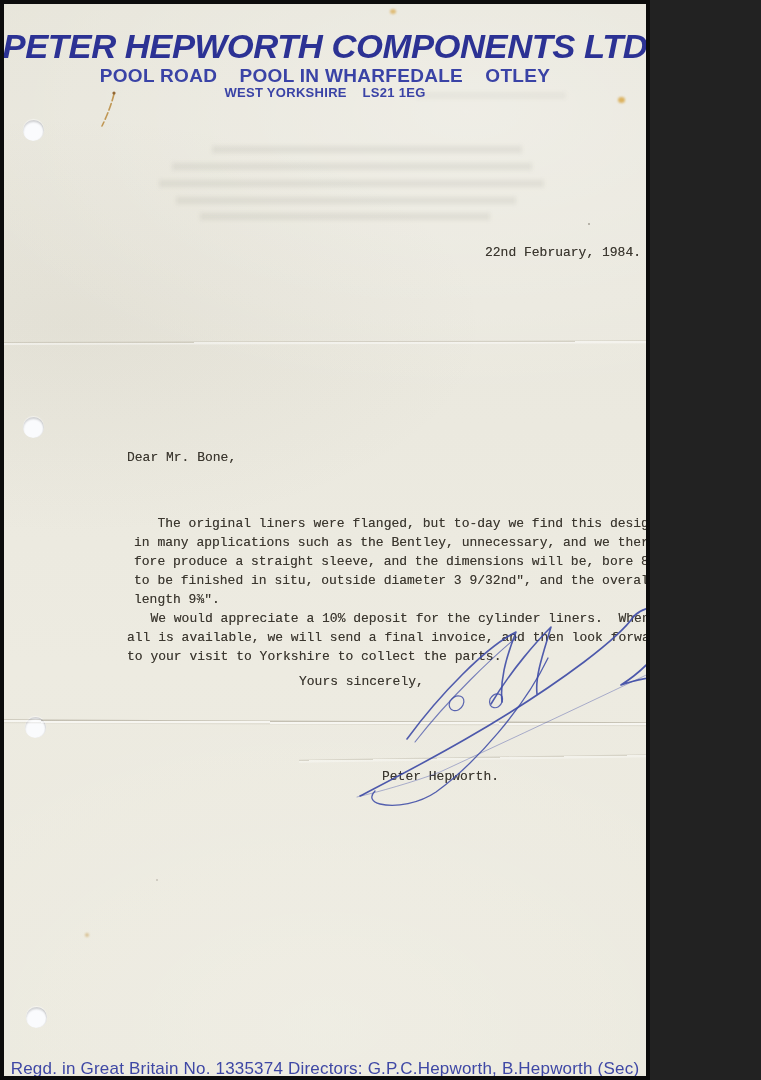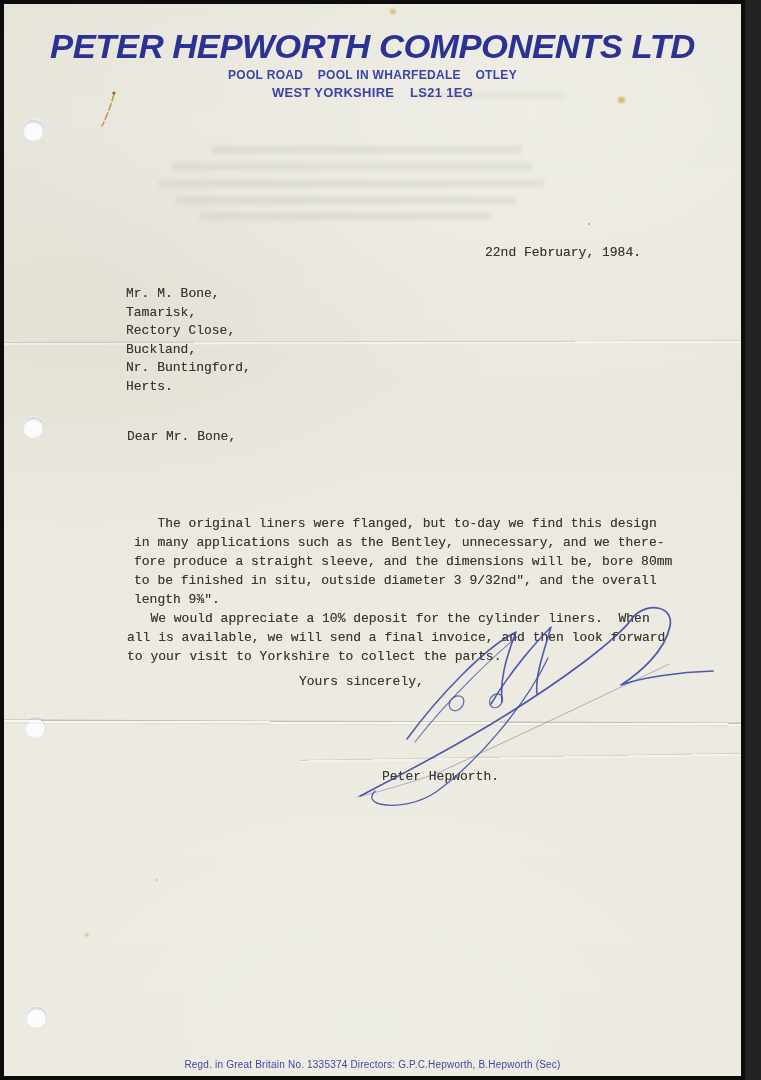--- a/index.html
+++ b/index.html
@@ -1,63 +1,63 @@
 <!DOCTYPE html>
 <html><head>
 <meta charset="utf-8">
 <style>
   html,body{margin:0;padding:0;background:#222;}
   .scan{
     position:relative;
-    width:745px;height:1080px;
+    width:650px;height:1080px;
     box-sizing:border-box;
     border:4px solid #0c0c0c;
     overflow:hidden;
     background:
       radial-gradient(ellipse 900px 480px at 72% 10%, rgba(255,255,255,0.30), rgba(255,255,255,0) 60%),
       radial-gradient(ellipse 600px 300px at 10% 30%, rgba(130,122,100,0.07), rgba(130,122,100,0) 70%),
       radial-gradient(ellipse 800px 500px at 50% 95%, rgba(255,255,250,0.18), rgba(255,255,255,0) 65%),
       linear-gradient(180deg,#e7e5da 0%,#eae8de 28%,#edebe1 62%,#ebe9de 100%);
     font-family:"Liberation Sans", sans-serif;
   }
   
   .letterhead{position:absolute;top:27px;left:0;width:100%;text-align:center;}
   .company{
     font-family:"Liberation Sans", sans-serif;
     font-size:34px;font-weight:700;font-style:italic;
     letter-spacing:-0.5px;line-height:30px;margin:0;
     color:#2c3294;transform:scaleX(1.02);
   }
   .addr{
-    font-size:12px;font-weight:700;color:#3a43a6;
+    font-size:19px;font-weight:700;color:#3a43a6;
     line-height:17px;white-space:pre;letter-spacing:0.3px;margin-top:6px;
   }
   .addr2{font-size:13px;font-weight:700;color:#3a43a6;line-height:17px;white-space:pre;letter-spacing:0.3px;}
   .tel{font-size:14.5px;font-weight:400;color:#3d46a8;line-height:17px;margin-top:1px;letter-spacing:0.2px;}
   
   .typed{
     position:absolute;
     font-family:"Liberation Mono","DejaVu Sans Mono",monospace;
     font-size:13px;line-height:19px;color:#3b372f;
     white-space:pre;
     text-shadow:0 0 0.5px rgba(59,55,47,0.55);
     margin-top:26px;
   }
   .date{top:213px;left:481px;}
   .recipient{top:255px;left:122px;line-height:18.5px;}
-  .salutation{top:397px;left:123px;}
+  .salutation{top:418px;left:123px;}
   .para1{top:434px;left:123px;}
   .para2{top:484px;left:130px;}
   .para3{top:579px;left:123px;}
   .valediction{top:642px;left:295px;}
   .signatory{top:737px;left:378px;}
   
   .footer{
     position:absolute;top:1055px;left:0;width:100%;text-align:center;
-    font-size:10px;color:#3f48a5;letter-spacing:0.2px;font-weight:400;
+    font-size:17px;color:#3f48a5;letter-spacing:0.2px;font-weight:400;
   }
   
   .hole{
     position:absolute;width:21px;height:21px;border-radius:50%;
     background:#fafbfd;
     box-shadow:inset 0 2px 2px rgba(0,0,0,0.16), inset -1px 0 1px rgba(0,0,0,0.06), 0 -1px 1px rgba(255,255,255,0.5);
   }
   .hole1{left:19px;top:116px;}
   .hole2{left:19px;top:413px;}
   .hole3{left:21px;top:713px;}
@@ -122,26 +122,20 @@
     <circle cx="20" cy="5" r="1.6" fill="#8a5a24" opacity="0.9"></circle>
   </svg>
 
   <div class="letterhead">
     <div class="company">PETER HEPWORTH COMPONENTS LTD</div>
     <div class="addr">POOL ROAD    POOL IN WHARFEDALE    OTLEY</div>
     <div class="addr2">WEST YORKSHIRE    LS21 1EG</div>
   </div>
 
   <div class="typed date">22nd February, 1984.</div>
-  <div class="typed recipient">Mr. M. Bone,
-Tamarisk,
-Rectory Close,
-Buckland,
-Nr. Buntingford,
-Herts.</div>
   <div class="typed salutation">Dear Mr. Bone,</div>
   <div class="typed para2">   The original liners were flanged, but to-day we find this design
 in many applications such as the Bentley, unnecessary, and we there-
 fore produce a straight sleeve, and the dimensions will be, bore 80mm
 to be finished in situ, outside diameter 3 9/32nd", and the overall
 length 9⅜".</div>
   <div class="typed para3">   We would appreciate a 10% deposit for the cylinder liners.  When
 all is available, we will send a final invoice, and then look forward
 to your visit to Yorkshire to collect the parts.</div>
   <div class="typed valediction">Yours sincerely,</div>

